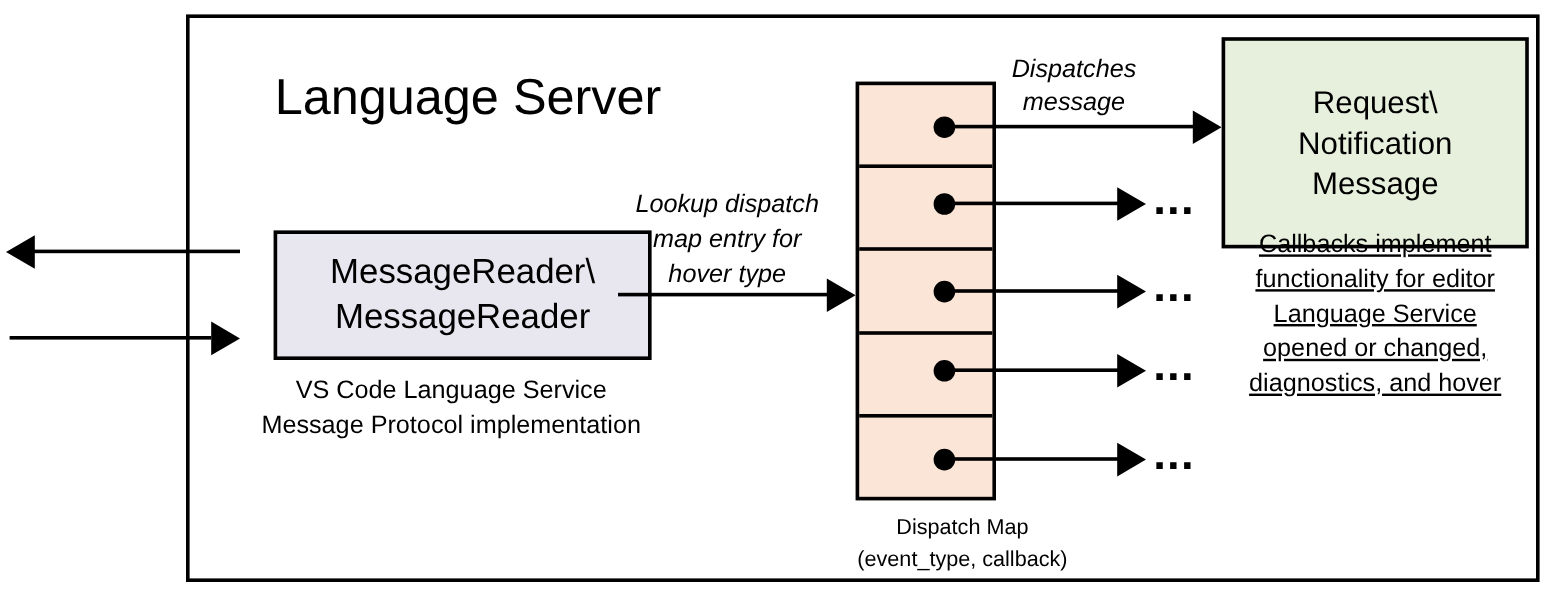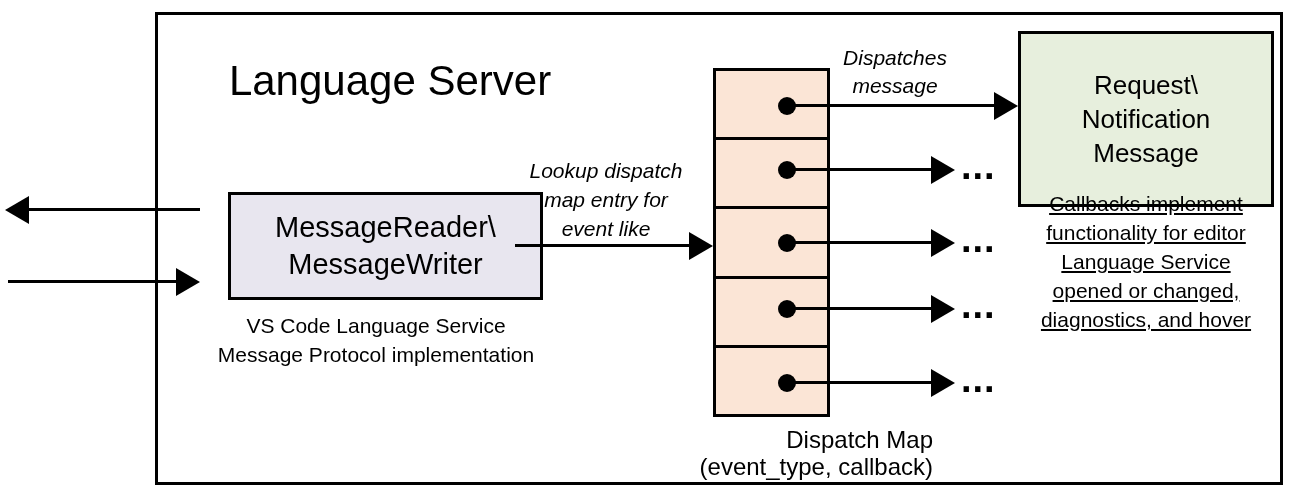--- a/index.html
+++ b/index.html
@@ -42,33 +42,33 @@
 
   <div class="title">Language Server</div>
 
   <div class="hline" style="left:27px;top:208px;width:173px;"></div>
   <div class="head-l" style="left:5px;top:196px;"></div>
   <div class="hline" style="left:8px;top:280px;width:168px;"></div>
   <div class="head-r" style="left:176px;top:268px;"></div>
 
   <div class="box reader">
     <div>MessageReader\</div>
-    <div>MessageWriter</div>
+    <div>MessageReader</div>
   </div>
   <div class="lbl" style="left:190px;top:311px;width:372px;">
     <div>VS Code Language Service</div>
     <div>Message Protocol implementation</div>
   </div>
 
   <div class="hline" style="left:515px;top:244px;width:178px;"></div>
   <div class="head-r" style="left:689px;top:232px;"></div>
   <div class="lbl italic" style="left:500px;top:156px;width:212px;font-style:italic;">
     <div>Lookup dispatch</div>
     <div>map entry for</div>
-    <div>event like</div>
+    <div>hover type</div>
   </div>
 
   <div class="map">
     <div class="cell"></div>
     <div class="cell"></div>
     <div class="cell"></div>
     <div class="cell"></div>
     <div class="cell"></div>
   </div>
 
@@ -90,21 +90,21 @@
   <div class="ellipsis" style="left:961px;top:220px;">...</div>
 
   <div class="hline" style="left:787px;top:307px;width:148px;"></div>
   <div class="head-r" style="left:931px;top:295px;"></div>
   <div class="ellipsis" style="left:961px;top:286px;">...</div>
 
   <div class="hline" style="left:787px;top:381px;width:148px;"></div>
   <div class="head-r" style="left:931px;top:369px;"></div>
   <div class="ellipsis" style="left:961px;top:360px;">...</div>
 
-  <div class="lbl" style="left:613px;top:426px;width:320px;font-size:24px;line-height:27px;text-align:right;">
+  <div class="lbl" style="left:642px;top:426px;width:320px;font-size:18px;line-height:27px;">
     <div>Dispatch Map</div>
     <div>(event_type, callback)</div>
   </div>
 
   <div class="lbl italic" style="left:815px;top:44px;width:160px;line-height:28px;">
     <div>Dispatches</div>
     <div>message</div>
   </div>
 
   <div class="box callback">

